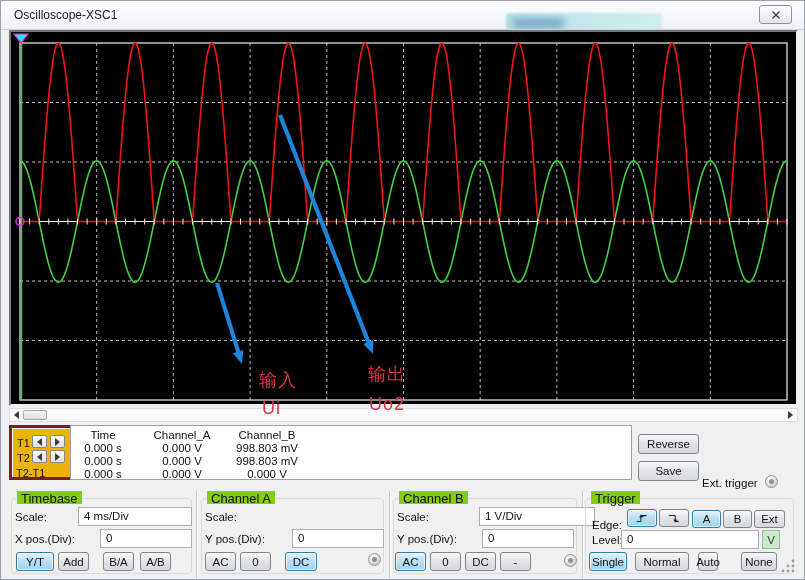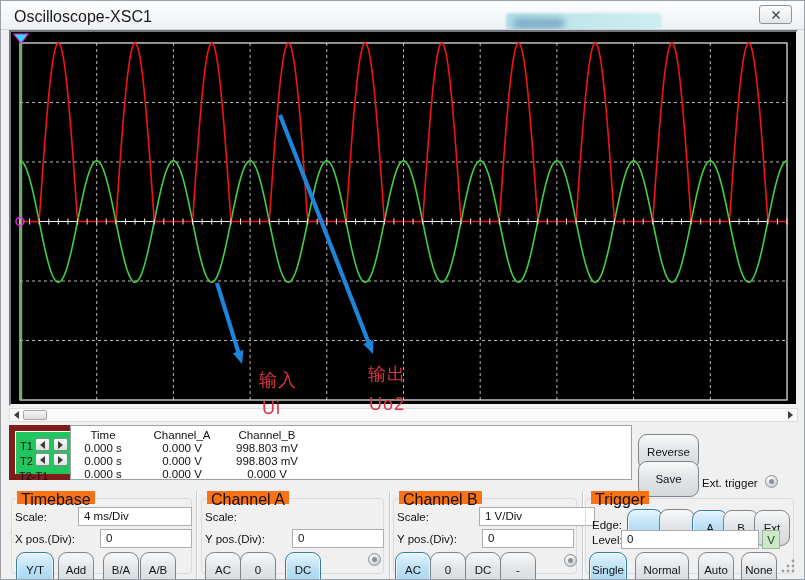--- a/index.html
+++ b/index.html
@@ -1,21 +1,21 @@
 <!DOCTYPE html>
 <html><head>
 <meta charset="utf-8">
 <style>
   html,body{margin:0;padding:0;background:#d8d8d8}
   .window{position:relative;width:805px;height:580px;background:#f0f0f0;
     font-family:"Liberation Sans","DejaVu Sans",sans-serif;border:1px solid #98a1a9;
     box-sizing:border-box;overflow:hidden}
   .titlebar{position:absolute;left:0;top:0;width:803px;height:28px;
     background:linear-gradient(#fcfdfe,#eef1f4);border-bottom:1px solid #cdd3d8;overflow:hidden}
-  .title{position:absolute;left:13px;top:7px;font-size:16px;color:#1a1a1a;white-space:nowrap}
+  .title{position:absolute;left:13px;top:7px;font-size:12px;color:#1a1a1a;white-space:nowrap}
   .blob1{position:absolute;left:505px;top:12px;width:156px;height:17px;border-radius:4px;
     background:linear-gradient(90deg,#a9dbe3,#b9e4e9 35%,#cceef1);filter:blur(1px);opacity:.9}
   .blob2{position:absolute;left:512px;top:17px;width:52px;height:11px;border-radius:6px;
     background:#6f9fc0;filter:blur(3px);opacity:.75}
   .close-btn{position:absolute;left:758px;top:4px;width:33px;height:19px;box-sizing:border-box;
     background:linear-gradient(#fefefe,#e3e6ea);border:1px solid #8b939b;border-radius:3px;
     display:flex;align-items:center;justify-content:center;padding:0}
   .bezel{position:absolute;left:8px;top:29px;width:789px;height:376px;background:#000;
     border:2px solid;border-color:#72767c #eef0f2 #eef0f2 #72767c;box-sizing:border-box}
   #scope-svg{position:absolute;left:0;top:0;width:785px;height:372px;display:block}
@@ -24,42 +24,42 @@
   .hscroll{position:absolute;left:8px;top:407px;width:789px;height:14px;background:#fafafa;
     border:1px solid #dadee1;box-sizing:border-box}
   .sb-btn{position:absolute;top:0;width:13px;height:12px;display:flex;align-items:center;
     justify-content:center;background:#fafafa;border:0;padding:0}
   .sb-thumb{position:absolute;left:13px;top:1px;width:24px;height:10px;border-radius:2px;
     background:linear-gradient(#f6f6f6,#dcdcdc);border:1px solid #a6a6a6;box-sizing:border-box}
   .tri{display:inline-block;width:0;height:0}
   .tri-l{border:4px solid transparent;border-right:5px solid #3c3c3c;border-left:0}
   .tri-r{border:4px solid transparent;border-left:5px solid #3c3c3c;border-right:0}
   .t-panel{position:absolute;left:8px;top:424px;width:80px;height:55px;box-sizing:border-box;
-    border:6px solid #7f1d1d;box-shadow:inset 1px 1px 0 #fafbfc;background:#22c55e}
+    border:3px solid #7f1d1d;box-shadow:inset 1px 1px 0 #fafbfc;background:#eab308}
   .tlab{position:absolute;font-size:11px;color:#111}
   .tiny{position:absolute;width:15px;height:13px;box-sizing:border-box;padding:0;
     border:1px solid #838a90;border-radius:2px;background:linear-gradient(#fbfbfb,#dfe2e5);
     display:flex;align-items:center;justify-content:center}
   .meas-table{position:absolute;left:69px;top:424px;width:562px;height:55px;background:#fff;
     border:1px solid #9aa1a7;box-sizing:border-box;display:grid;
     grid-template-columns:64px 94px 76px;grid-auto-rows:13px;padding-top:3px;justify-content:start}
   .mcell{text-align:center;font-size:11.5px;color:#111;white-space:nowrap}
-  .btn{position:absolute;height:19px;box-sizing:border-box;padding:17px;
-    border:1px solid #7e858c;border-radius:9px;color:#141414;font-size:11.5px;
+  .btn{position:absolute;height:19px;box-sizing:border-box;padding:8px;
+    border:1px solid #7e858c;border-radius:3px;color:#141414;font-size:11.5px;
     font-family:"Liberation Sans","DejaVu Sans",sans-serif;
     background:linear-gradient(#f8f9f9,#e2e5e8 45%,#d5d9dc);
     display:flex;align-items:center;justify-content:center}
   .btn.sel{border-color:#3779a5;background:linear-gradient(#e4f4fd,#bce0f5 45%,#a0d2f0);
     box-shadow:inset 0 0 0 1px rgba(255,255,255,.65)}
   .lbl{position:absolute;font-size:11.5px;color:#111;white-space:nowrap}
   .tbox{position:absolute;background:#fff;border:1px solid #abadb3;box-sizing:border-box;
     font-size:11.5px;color:#111;padding:2px 0 0 5px;white-space:nowrap}
   .gbox{position:absolute;border:1px solid #d7dce1;border-radius:4px;box-sizing:border-box}
-  .gbox-label{position:absolute;top:490px;height:13px;background:#f97316;padding:0 4px;
-    font-size:16px;color:#111;z-index:5;white-space:nowrap}
+  .gbox-label{position:absolute;top:490px;height:13px;background:#84cc16;padding:0 4px;
+    font-size:13px;color:#111;z-index:5;white-space:nowrap}
   .vdiv{position:absolute;top:490px;width:1px;height:88px;background:#c6c9cc;
     box-shadow:1px 0 0 #fbfbfb}
   .term{position:absolute;width:13px;height:13px;border-radius:50%;border:1px solid #8f9499;
     box-sizing:border-box;background:radial-gradient(circle at 35% 30%,#fff,#d7dadd 60%,#b9bcbf)}
   .term::after{content:"";position:absolute;left:3px;top:3px;width:5px;height:5px;
     border-radius:50%;background:#8a9095}
   .vunit{position:absolute;background:#cde8c8;border:1px solid #9ab99a;box-sizing:border-box;
     font-size:11.5px;color:#233f23;display:flex;align-items:center;justify-content:center}
 </style>
 </head>

